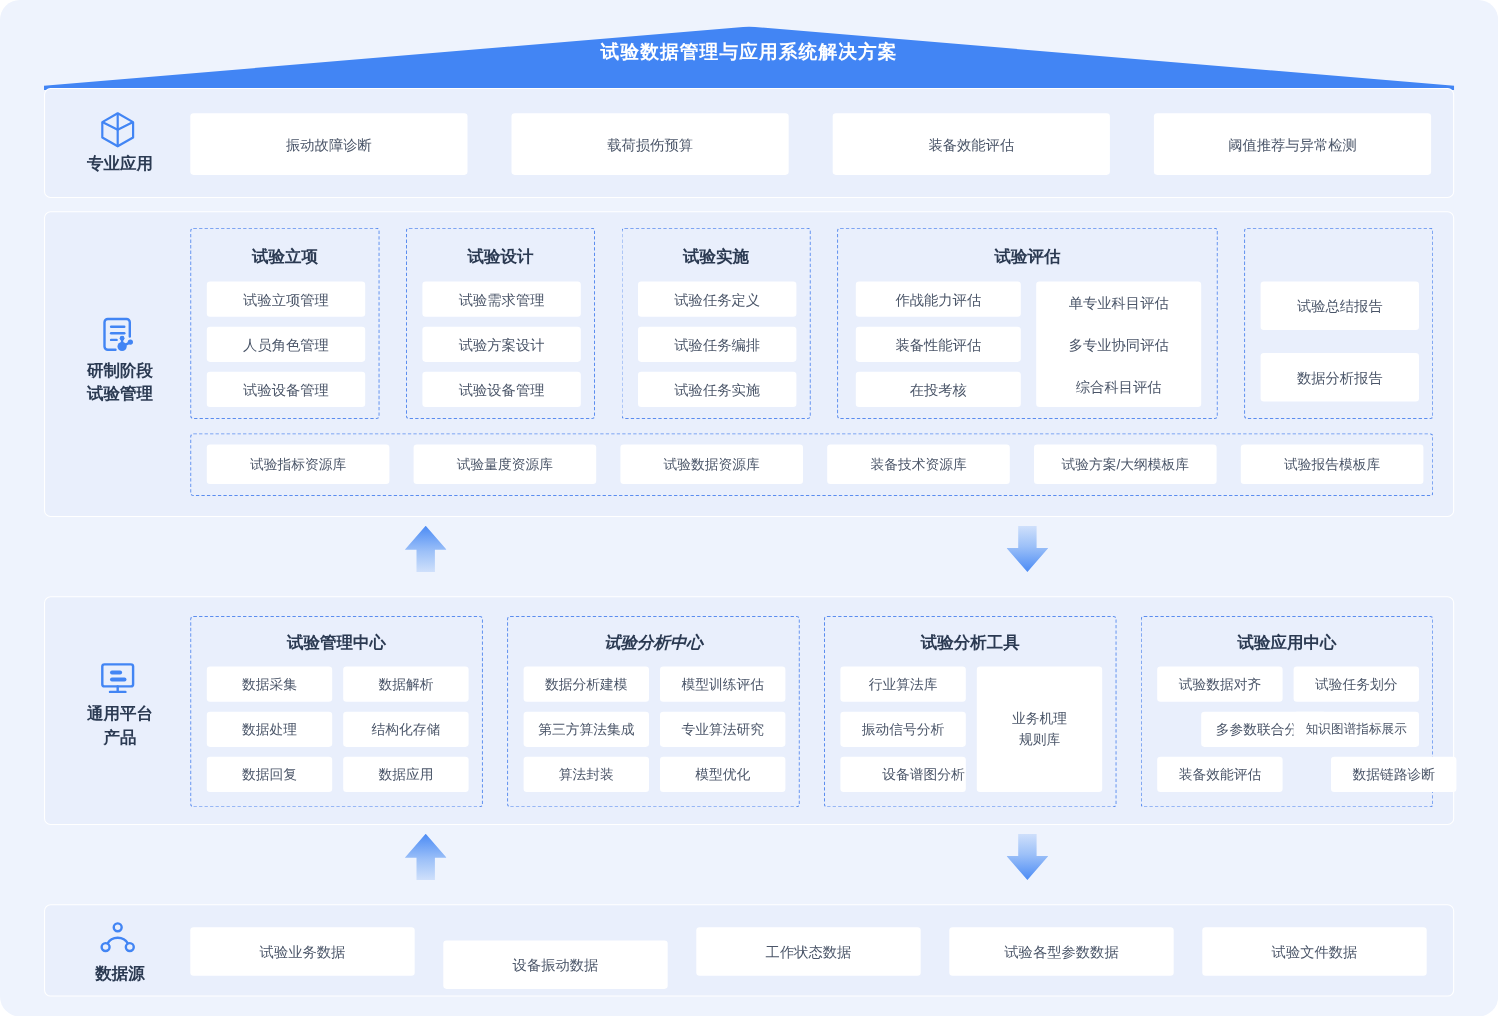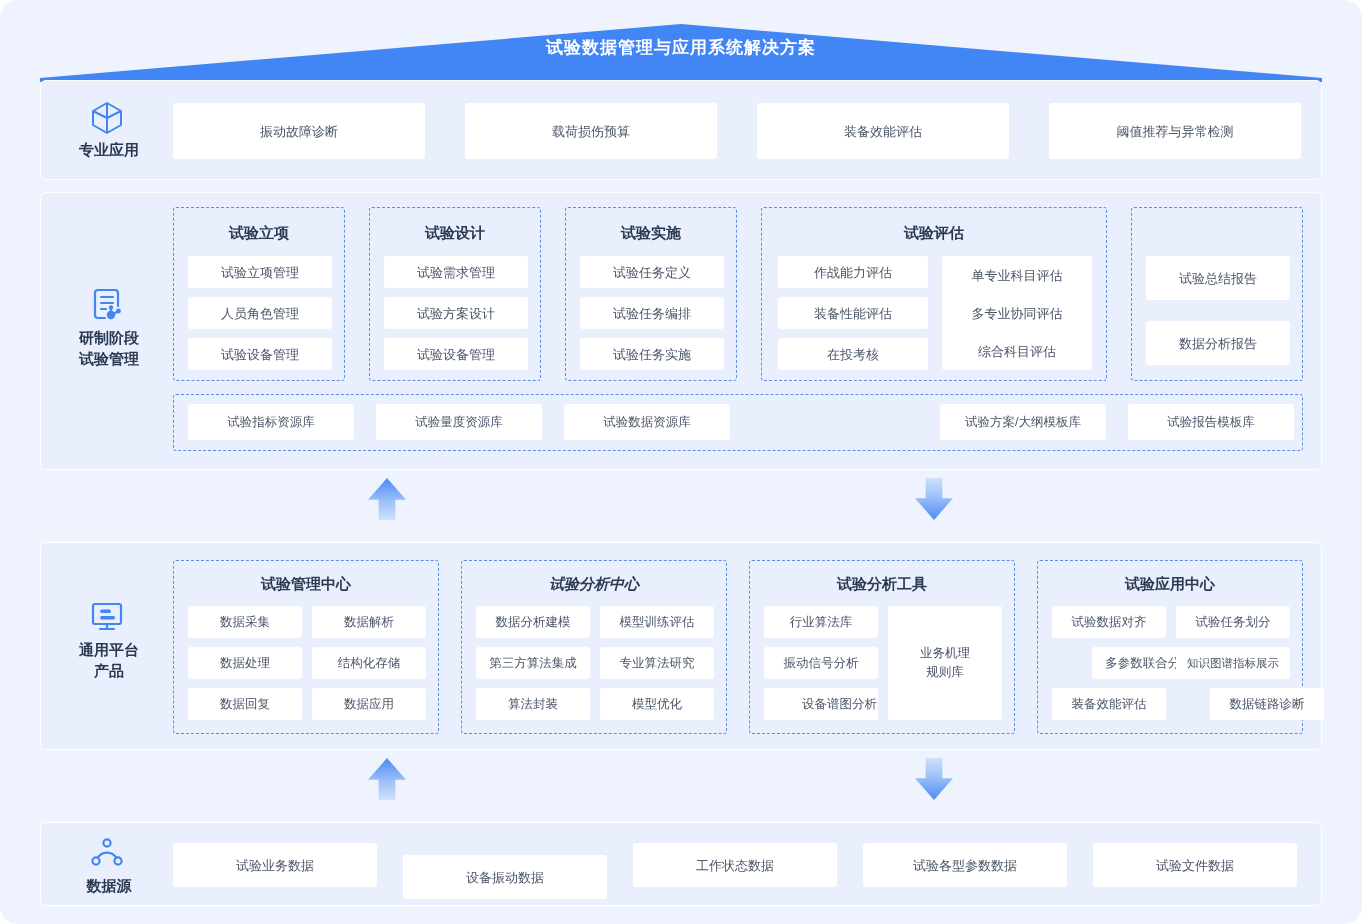--- a/index.html
+++ b/index.html
@@ -188,20 +188,21 @@
     <div class="dgroup" style="left:1090px; top:14px; width:172px; height:174px;">
       <div class="dgroup-title" style="top:16px;margin-top:34px;">试验总结</div>
       <div class="card" style="left:14px; top:48px; width:144px; height:44px;">试验总结报告</div>
       <div class="card" style="left:14px; top:113px; width:144px; height:44px;">数据分析报告</div>
     </div>
 
     <div class="dgroup" style="left:132px; top:201px; width:1130px; height:57px;">
       <div class="card sm" style="left:14px;   top:9px; width:166px; height:36px;">试验指标资源库</div>
       <div class="card sm" style="left:202px;  top:9px; width:166px; height:36px;">试验量度资源库</div>
       <div class="card sm" style="left:390px;  top:9px; width:166px; height:36px;">试验数据资源库</div>
+      <div class="card sm" style="left:578px;  top:9px; width:166px; height:36px;">装备技术资源库</div>
       <div class="card sm" style="left:766px;  top:9px; width:166px; height:36px;">试验方案/大纲模板库</div>
       <div class="card sm" style="left:954px;  top:9px; width:166px; height:36px;">试验报告模板库</div>
     </div>
   </div>
 
   <div class="arrow-row" style="top:474px; height:62px;">
     <div class="arrow up" style="left:368px; top:4px;"></div>
 
     <div class="arrow down" style="left:915px; top:4px;"></div>
 

